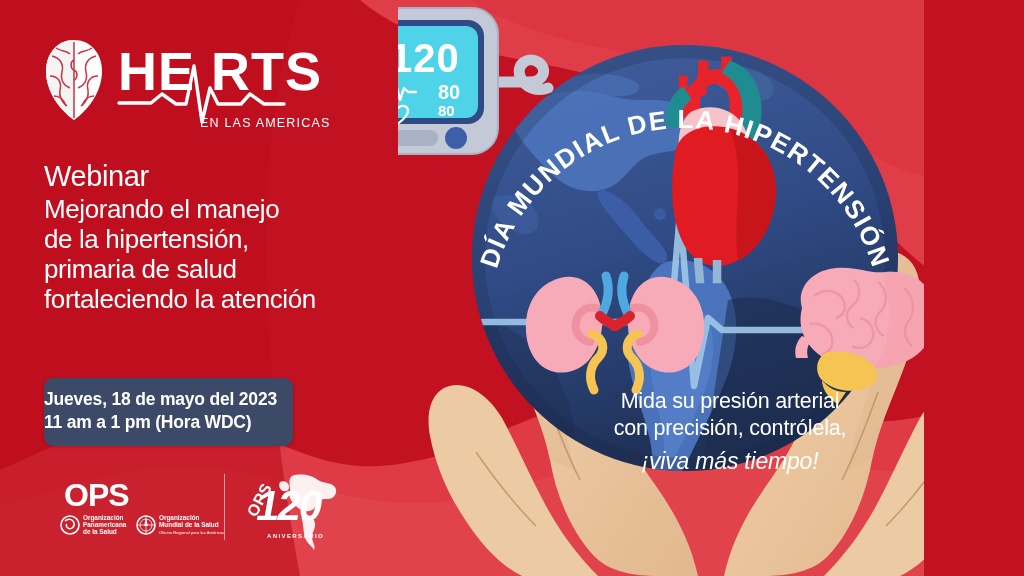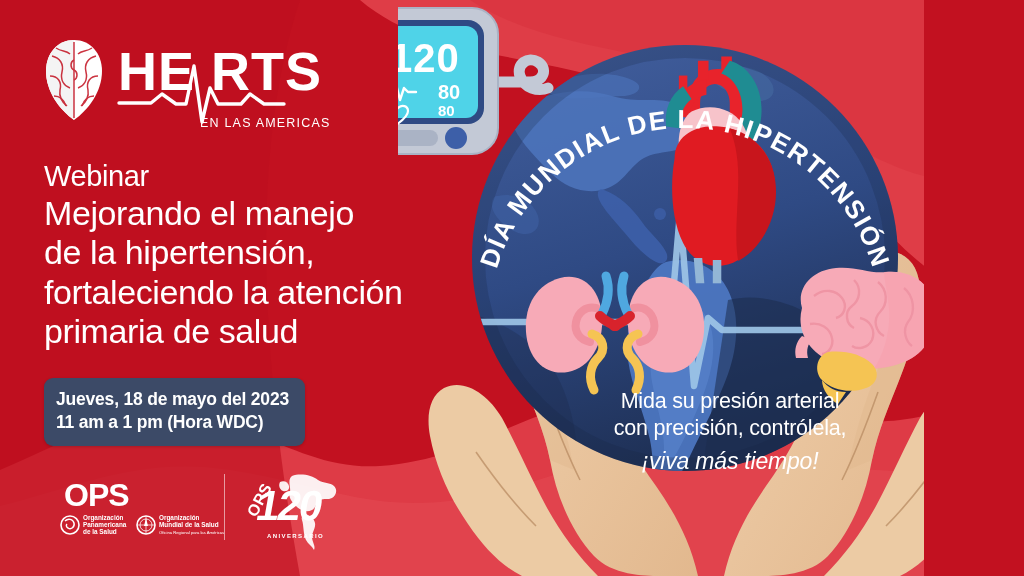--- a/index.html
+++ b/index.html
@@ -18,27 +18,27 @@
   
   #hearts-logo { position:absolute; left:36px; top:26px; width:300px; height:110px; }
   #hearts-logo svg { width:300px; height:110px; display:block; }
 
   
   #webinar-block {
     position:absolute; left:44px; top:160px; width:400px;
     color:#ffffff; font-weight:normal; line-height:1.16;
     letter-spacing:-0.4px;
   }
-  #webinar-block .w-line { font-size:34px; display:block; white-space:nowrap; }
+  #webinar-block .w-line { font-size:26px; display:block; white-space:nowrap; }
   #webinar-block .w-line.first { font-size:29px; }
 
   #date-box {
     position:absolute; left:44px; top:378px;
     background:#3c4a67; border-radius:9px;
-    padding:10px 16px 11px 12px;
+    padding:10px 16px 11px 0;
     color:#ffffff; font-weight:bold; font-size:17.5px; line-height:1.34;
     letter-spacing:-0.2px;
     box-shadow:0 1px 3px rgba(0,0,0,.18);
   }
   #date-box span { display:block; white-space:nowrap; }
 
   
   #ops-block { position:absolute; left:44px; top:470px; width:300px; height:82px; }
   #ops-block svg { display:block; }
   .ops-divider {
@@ -113,22 +113,22 @@
 
       <path d="M83,77 L115,77 L126,68 L140,78 L150,78 L158,40 L166,96 L174,62 L182,78 L205,78 L214,68 L228,78 L248,78" fill="none" stroke="#ffffff" stroke-width="3.4" stroke-linejoin="round" stroke-linecap="round"></path>
       <text x="164" y="101" fill="#ffffff" font-family="Liberation Sans, sans-serif" font-size="12.5" font-weight="normal" letter-spacing="1.2">EN LAS AMERICAS</text>
     </svg>
   </div>
 
   <div id="webinar-block">
     <span class="w-line first">Webinar</span>
     <span class="w-line">Mejorando el manejo</span>
     <span class="w-line">de la hipertensión,</span>
+    <span class="w-line">primaria de salud</span>
     <span class="w-line">fortaleciendo la atención</span>
-    <span class="w-line">primaria de salud</span>
   </div>
 
   <div id="date-box">
     <span>Jueves, 18 de mayo del 2023</span>
     <span>11 am a 1 pm (Hora WDC)</span>
   </div>
 
   <div id="ops-block">
     <svg width="300" height="82" viewBox="0 0 300 82">
       <text x="20" y="36" fill="#ffffff" font-family="Liberation Sans, sans-serif" font-size="32" font-weight="bold" letter-spacing="-1">OPS</text>

